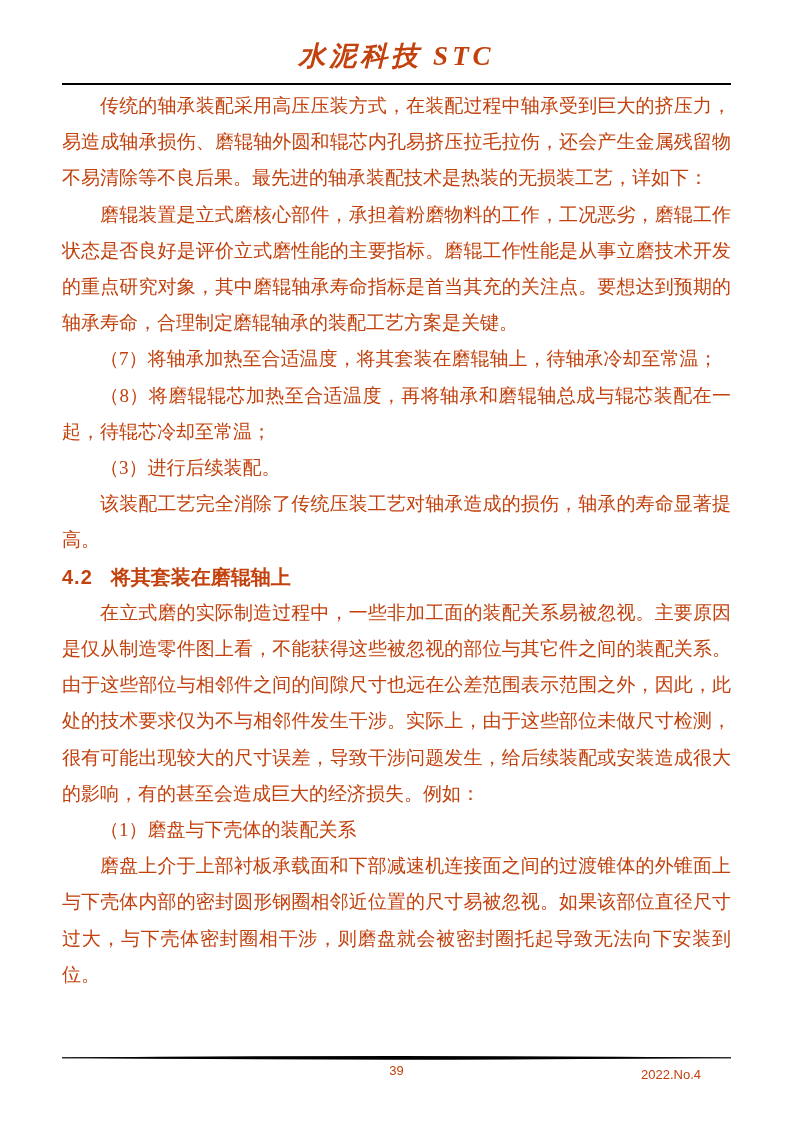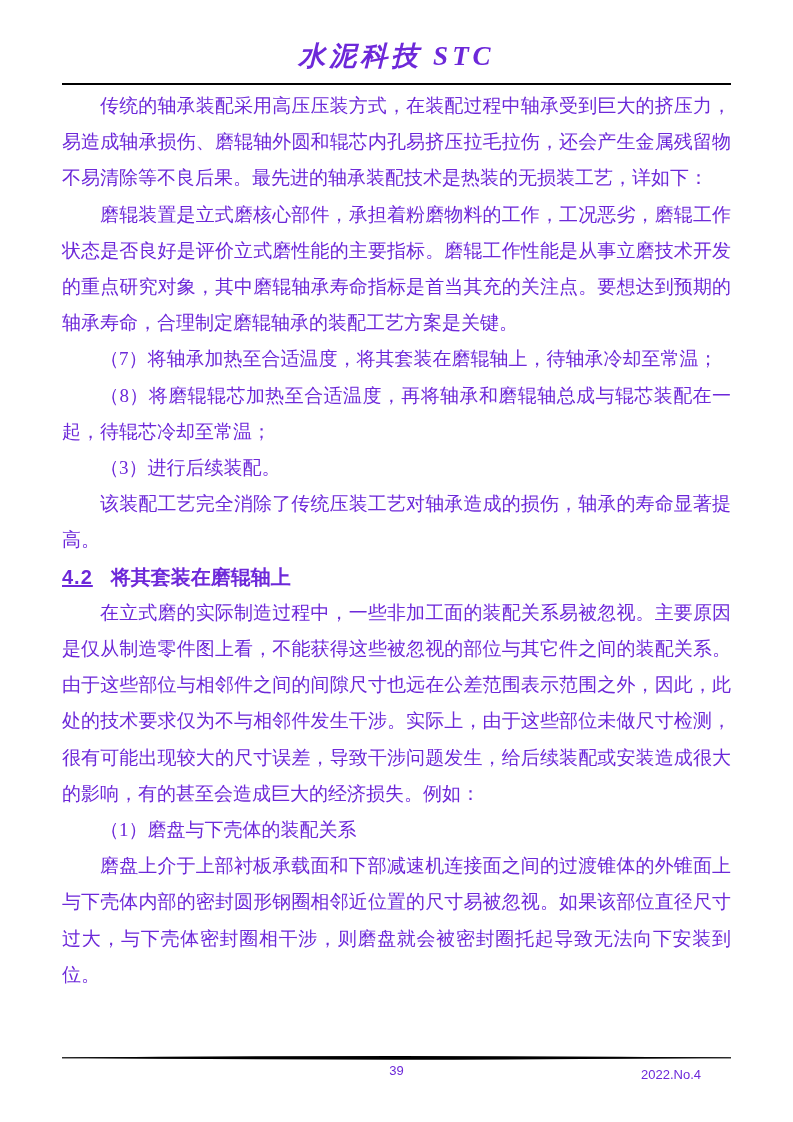--- a/index.html
+++ b/index.html
@@ -1,21 +1,21 @@
 <!DOCTYPE html>
 <html lang="zh"><head>
 <meta charset="utf-8">
 <style>
   html,body{margin:0;padding:0;background:#e8e8e8;}
   .page{
     position:relative;
     width:793px;height:1122px;
     margin:0 auto;
     background:#ffffff;
-    color:#6d28d9;
+    color:#c2410c;
     font-family:"Liberation Serif","DejaVu Serif",serif;
     overflow:hidden;
     box-sizing:border-box;
   }
   
   .header{position:absolute;left:62px;top:0;width:669px;}
   .journal-title{
     margin-top:40px;
     text-align:center;
     font-size:27px;
@@ -40,21 +40,21 @@
   }
   p.para{margin:0;text-indent:2em;}
   .section-heading{
     margin:0;
     font-size:20px;
     line-height:36.2px;
     font-weight:bold;
     font-family:"Liberation Sans","DejaVu Sans",sans-serif;
     text-align:left;
   }
-  .sec-num{margin-right:18px;letter-spacing:1px;text-decoration:underline;}
+  .sec-num{margin-right:18px;letter-spacing:1px;}
   
   .footer{position:absolute;left:62px;top:1054px;width:669px;}
   .footer-rule{display:block;width:669px;height:8px;}
   .footer-row{
     position:relative;
     margin-top:1px;
     height:18px;
     font-family:"Liberation Sans","DejaVu Sans",sans-serif;
     font-size:13px;
     line-height:16px;

